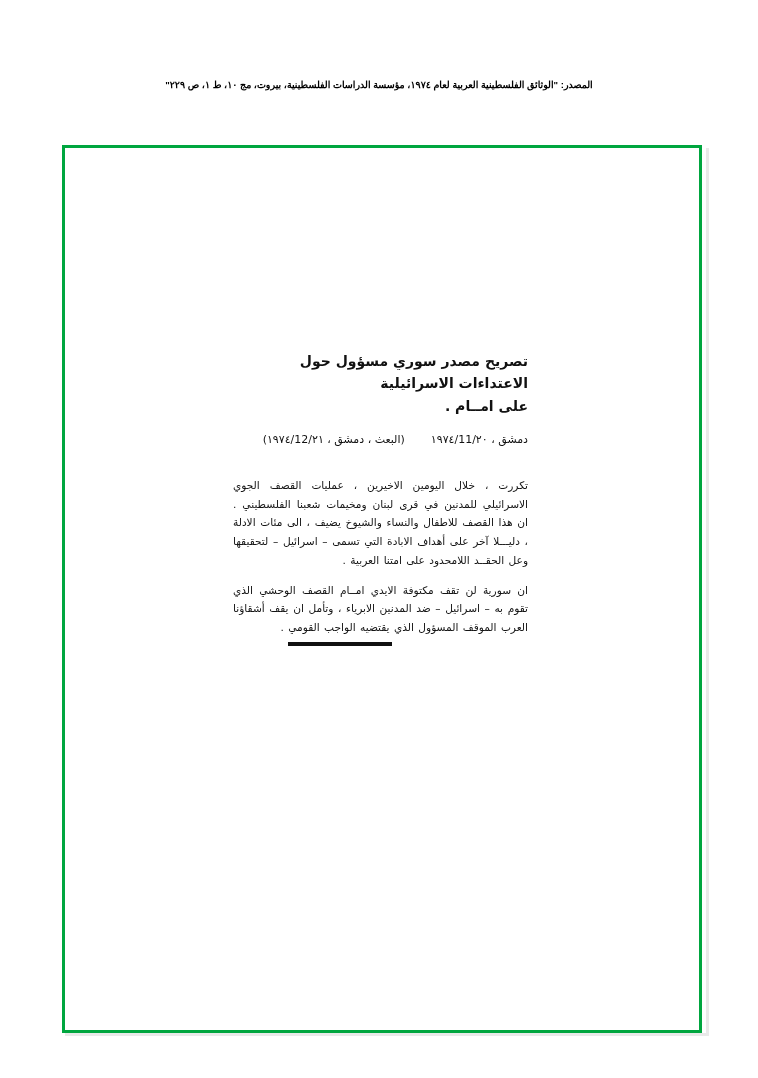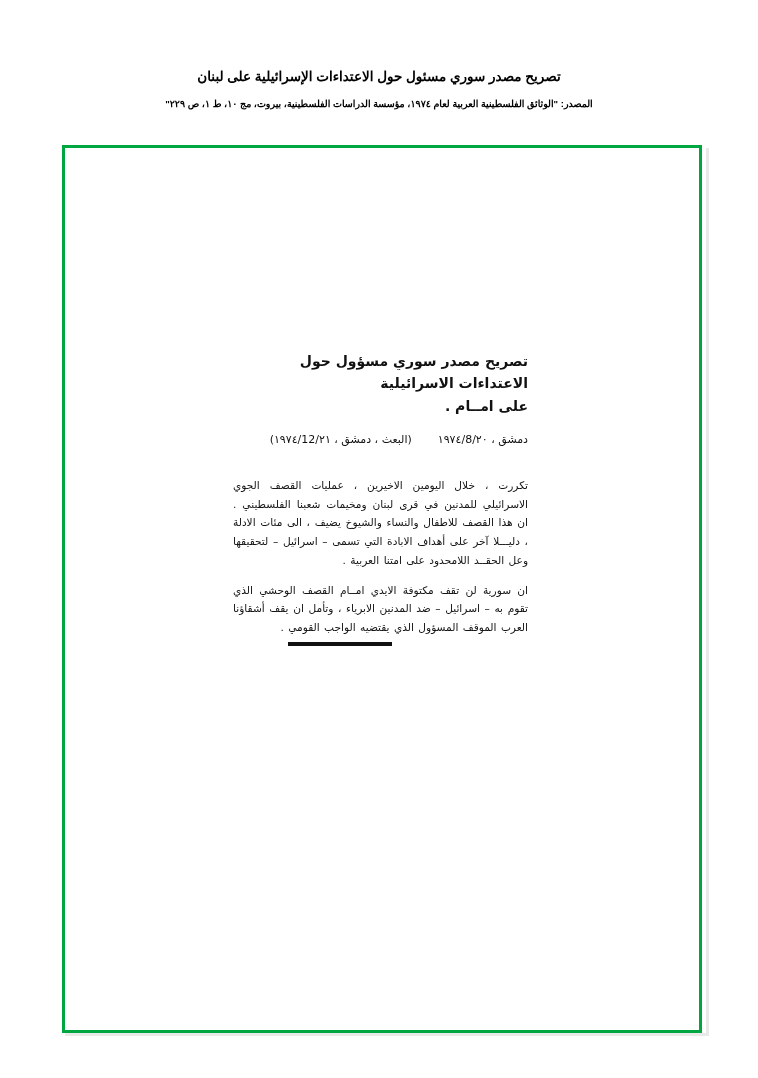--- a/index.html
+++ b/index.html
@@ -126,37 +126,36 @@
     height: 4px;
     background: #111111;
   }
 </style>
 </head>
 <body>
 
 <div class="page">
 
   <div class="header">
-    <div class="header-title">تصريح مصدر سوري مسئول حول الاعتداءات الإسرائيلية على لبنان</div>
     <div class="header-source">المصدر: "الوثائق الفلسطينية العربية لعام ١٩٧٤، مؤسسة الدراسات الفلسطينية، بيروت، مج ١٠، ط ١، ص ٢٢٩"</div>
   </div>
 
   <div class="doc-shadow"></div>
   <div class="doc-shadow-bottom"></div>
 
   <div class="doc-frame"></div>
 
   <div class="scan-body">
     <div class="scan-title">
       <span>تصريح مصدر سوري مسؤول حول الاعتداءات الاسرائيلية</span>
       <span class="line2">على امــام .</span>
     </div>
 
     <div class="scan-dateline">
-      <span class="place">دمشق ، ١٩٧٤/8/٢٠</span>
+      <span class="place">دمشق ، ١٩٧٤/11/٢٠</span>
       <span class="source">(البعث ، دمشق ، ١٩٧٤/12/٢١)</span>
     </div>
 
     <p class="scan-para p1">تكررت ، خلال اليومين الاخيرين ، عمليات القصف الجوي الاسرائيلي للمدنين في قرى لبنان ومخيمات شعبنا الفلسطيني . ان هذا القصف للاطفال والنساء والشيوخ يضيف ، الى مئات الادلة ، دليـــلا آخر على أهداف الابادة التي تسمى – اسرائيل – لتحقيقها وعل الحقــد اللامحدود على امتنا العربية .</p>
     <p class="scan-para p2">ان سورية لن تقف مكتوفة الايدي امــام القصف الوحشي الذي تقوم به – اسرائيل – ضد المدنين الابرياء ، وتأمل ان يقف أشقاؤنا العرب الموقف المسؤول الذي يقتضيه الواجب القومي .</p>
   </div>
 
   <div class="scan-rule"></div>
 
 </div>

